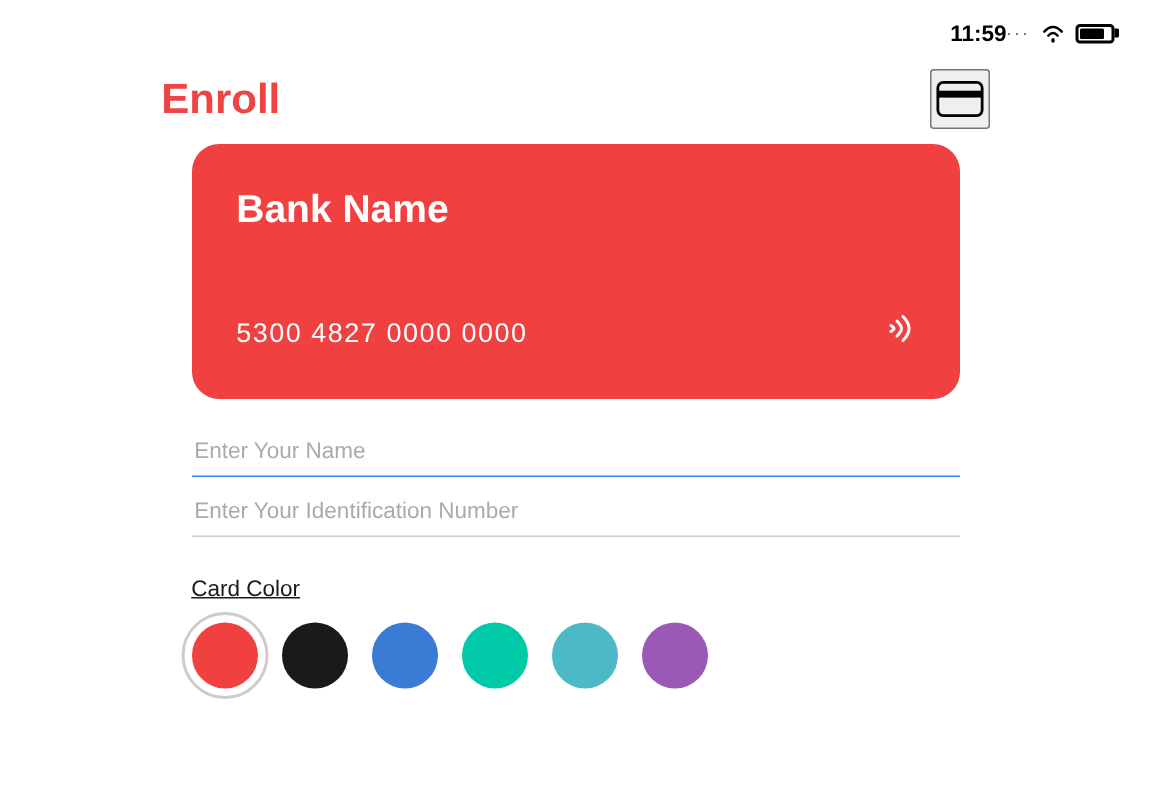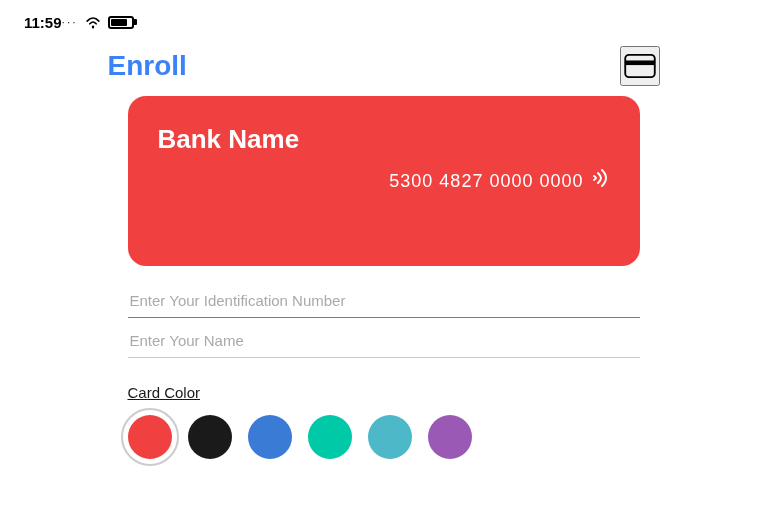--- a/index.html
+++ b/index.html
@@ -14,21 +14,21 @@
       flex-direction: column;
       align-items: center;
     }
 
     
     .status-bar {
       width: 100%;
       height: 36px;
       display: flex;
       align-items: center;
-      justify-content: flex-start;
+      justify-content: flex-end;
       padding: 8px 24px 0 24px;
     }
 
     .status-time {
       font-size: 15px;
       font-weight: 600;
       color: #000;
     }
 
     .status-icons {
@@ -94,21 +94,21 @@
       max-width: 600px;
       display: flex;
       align-items: center;
       justify-content: space-between;
       padding: 10px 24px;
     }
 
     .page-title {
       font-size: 28px;
       font-weight: 700;
-      color: #3b82f6;
+      color: #ef4444;
     }
 
     .card-icon-btn {
       width: 40px;
       height: 40px;
       display: flex;
       align-items: center;
       justify-content: center;
       cursor: pointer;
     }
@@ -127,34 +127,34 @@
     }
 
     .bank-card {
       width: 100%;
       background: #f04040;
       border-radius: 18px;
       padding: 28px 30px 28px 30px;
       position: relative;
       height: 170px;
       display: flex;
-      flex-direction: row;
+      flex-direction: column;
       justify-content: space-between;
     }
 
     .bank-name {
       font-size: 26px;
       font-weight: 700;
       color: #ffffff;
     }
 
     .card-bottom {
       display: flex;
       align-items: center;
-      justify-content: center;
+      justify-content: space-between;
     }
 
     .card-number {
       font-size: 18px;
       color: #ffffff;
       letter-spacing: 1px;
       font-weight: 400;
     }
 
     .nfc-icon {
@@ -284,22 +284,22 @@
           <path d="M18 5 C21 8 22 11 22 13 C22 15 21 18 18 21" stroke="white" stroke-width="2" stroke-linecap="round" fill="none"></path>
           <path d="M14 8 C16 10 17 11.5 17 13 C17 14.5 16 16 14 18" stroke="white" stroke-width="2" stroke-linecap="round" fill="none"></path>
           <path d="M10 11 C11.5 12 12 12.5 12 13 C12 13.5 11.5 14 10 15" stroke="white" stroke-width="2" stroke-linecap="round" fill="none"></path>
         </svg>
       </span>
     </div>
   </div>
 </div>
 
 <div class="form-section">
+  <input class="input-field" type="text" placeholder="Enter Your Name" style="">
   <input class="input-field" type="text" placeholder="Enter Your Identification Number" style="">
-  <input class="input-field" type="text" placeholder="Enter Your Name" style="">
 </div>
 
 <div class="color-section">
   <div class="color-label">Card Color</div>
   <div class="color-options">
     <button class="color-swatch selected" style="background-color: #f04040;"></button>
     <button class="color-swatch" style="background-color: #1a1a1a;"></button>
     <button class="color-swatch" style="background-color: #3a7bd5;"></button>
     <button class="color-swatch" style="background-color: #00c9a7;"></button>
     <button class="color-swatch" style="background-color: #4db8c8;"></button>

